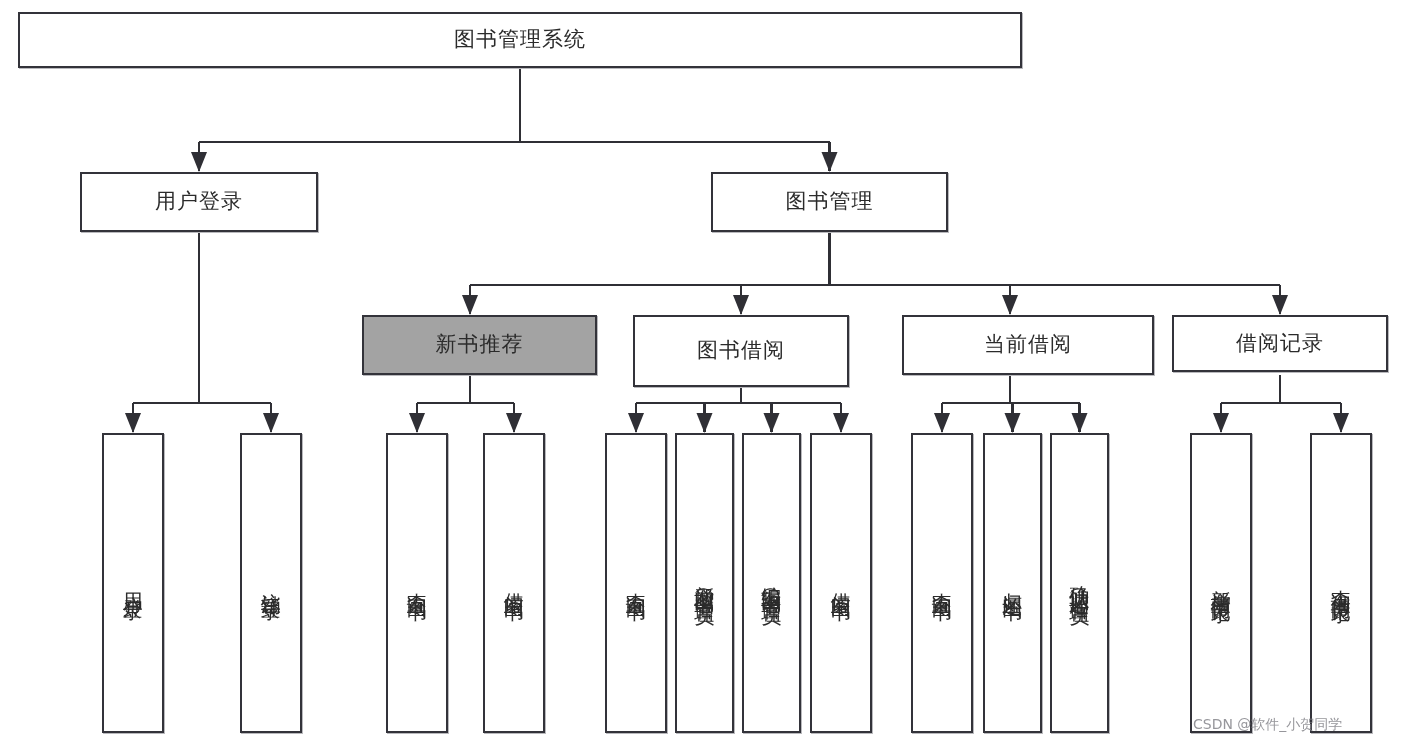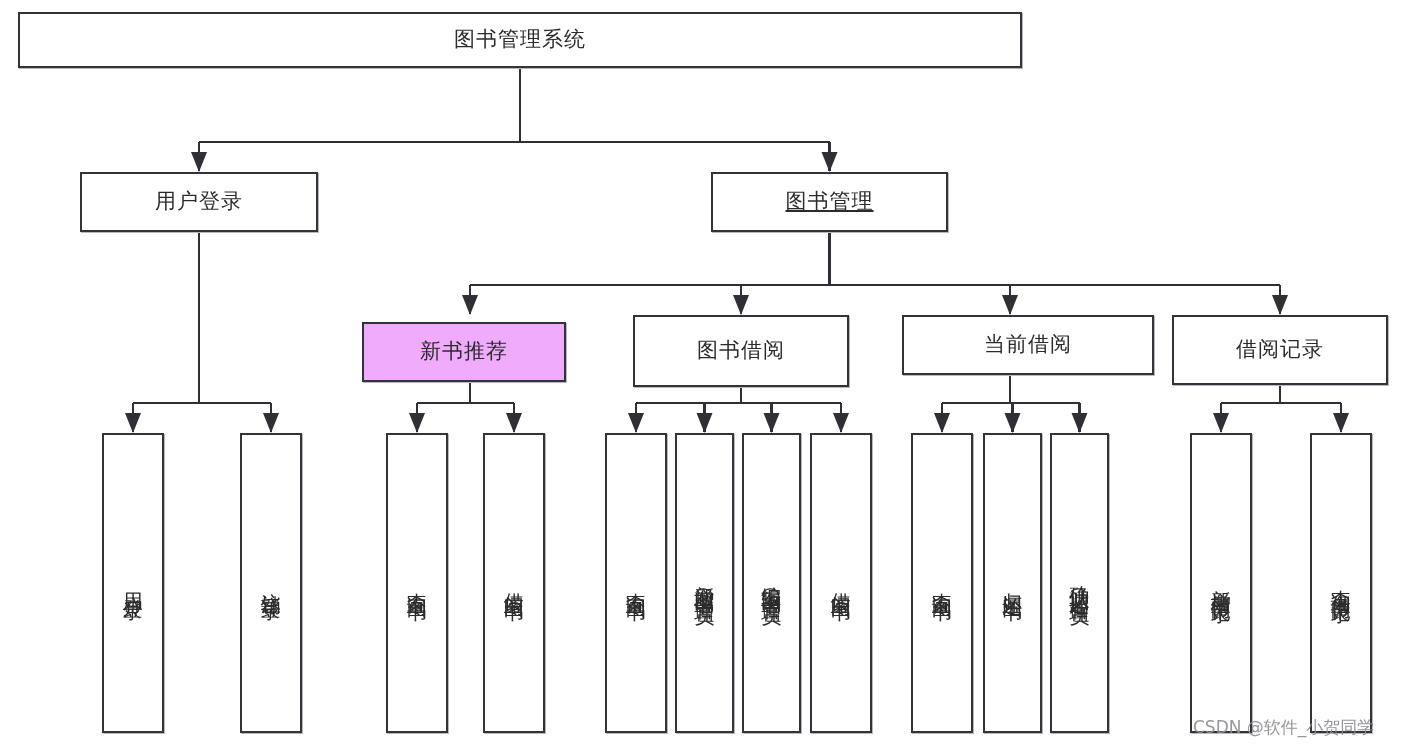--- a/index.html
+++ b/index.html
@@ -33,21 +33,21 @@
   .node-box.vertical .node-label{
     writing-mode:vertical-rl;
     text-orientation:upright;
     letter-spacing:3px;
     font-size:20px;
     white-space:nowrap;
   }
   #watermark{
     position:absolute;
     color:#8e8e93;
-    font-size:17px;
+    font-size:14px;
     white-space:nowrap;
     opacity:.92;
     user-select:none;
   }
 </style>
 </head>
 <body>
 
 <div id="diagram-root">
   <svg id="tree-svg" viewBox="0 0 1405 747" xmlns="http://www.w3.org/2000/svg">
@@ -105,32 +105,32 @@
       <polygon points="1333,413 1349,413 1341,433" fill="#2f2f35"></polygon>
     </svg>
   <div id="node-layer">
       <div class="node-box" style="left: 18px; top: 12px; width: 1004px; height: 56px; border-color: rgb(51, 51, 58); background: rgb(255, 255, 255);">
         <span class="node-label" style="color: rgb(43, 43, 43);">图书管理系统</span>
       </div>
       <div class="node-box" style="left: 80px; top: 172px; width: 238px; height: 60px; border-color: rgb(51, 51, 58); background: rgb(255, 255, 255);">
         <span class="node-label" style="color: rgb(43, 43, 43);">用户登录</span>
       </div>
       <div class="node-box" style="left: 711px; top: 172px; width: 237px; height: 60px; border-color: rgb(51, 51, 58); background: rgb(255, 255, 255);">
-        <span class="node-label" style="color: rgb(43, 43, 43); text-decoration: underline;">图书管理</span>
+        <span class="node-label" style="color: rgb(43, 43, 43);">图书管理</span>
       </div>
-      <div class="node-box" style="left: 362px; top: 322px; width: 204px; height: 60px; border-color: rgb(51, 51, 58); background: #f0abfc;">
+      <div class="node-box" style="left: 362px; top: 315px; width: 235px; height: 60px; border-color: rgb(51, 51, 58); background: #a3a3a3;">
         <span class="node-label" style="color: rgb(43, 43, 43);">新书推荐</span>
       </div>
       <div class="node-box" style="left: 633px; top: 315px; width: 216px; height: 72px; border-color: rgb(51, 51, 58); background: rgb(255, 255, 255);">
         <span class="node-label" style="color: rgb(43, 43, 43);">图书借阅</span>
       </div>
       <div class="node-box" style="left: 902px; top: 315px; width: 252px; height: 60px; border-color: rgb(51, 51, 58); background: rgb(255, 255, 255);">
         <span class="node-label" style="color: rgb(43, 43, 43);">当前借阅</span>
       </div>
-      <div class="node-box" style="left: 1172px; top: 315px; width: 216px; height: 70px; border-color: rgb(51, 51, 58); background: rgb(255, 255, 255);">
+      <div class="node-box" style="left: 1172px; top: 315px; width: 216px; height: 57px; border-color: rgb(51, 51, 58); background: rgb(255, 255, 255);">
         <span class="node-label" style="color: rgb(43, 43, 43);">借阅记录</span>
       </div>
       <div class="node-box vertical" style="left: 102px; top: 433px; width: 62px; height: 300px; border-color: rgb(51, 51, 58); background: rgb(255, 255, 255);">
         <span class="node-label" style="color: rgb(43, 43, 43);">用户登录</span>
       </div>
       <div class="node-box vertical" style="left: 240px; top: 433px; width: 62px; height: 300px; border-color: rgb(51, 51, 58); background: rgb(255, 255, 255);">
         <span class="node-label" style="color: rgb(43, 43, 43);">注销登录</span>
       </div>
       <div class="node-box vertical" style="left: 386px; top: 433px; width: 62px; height: 300px; border-color: rgb(51, 51, 58); background: rgb(255, 255, 255);">
         <span class="node-label" style="color: rgb(43, 43, 43);">查询图书</span>

